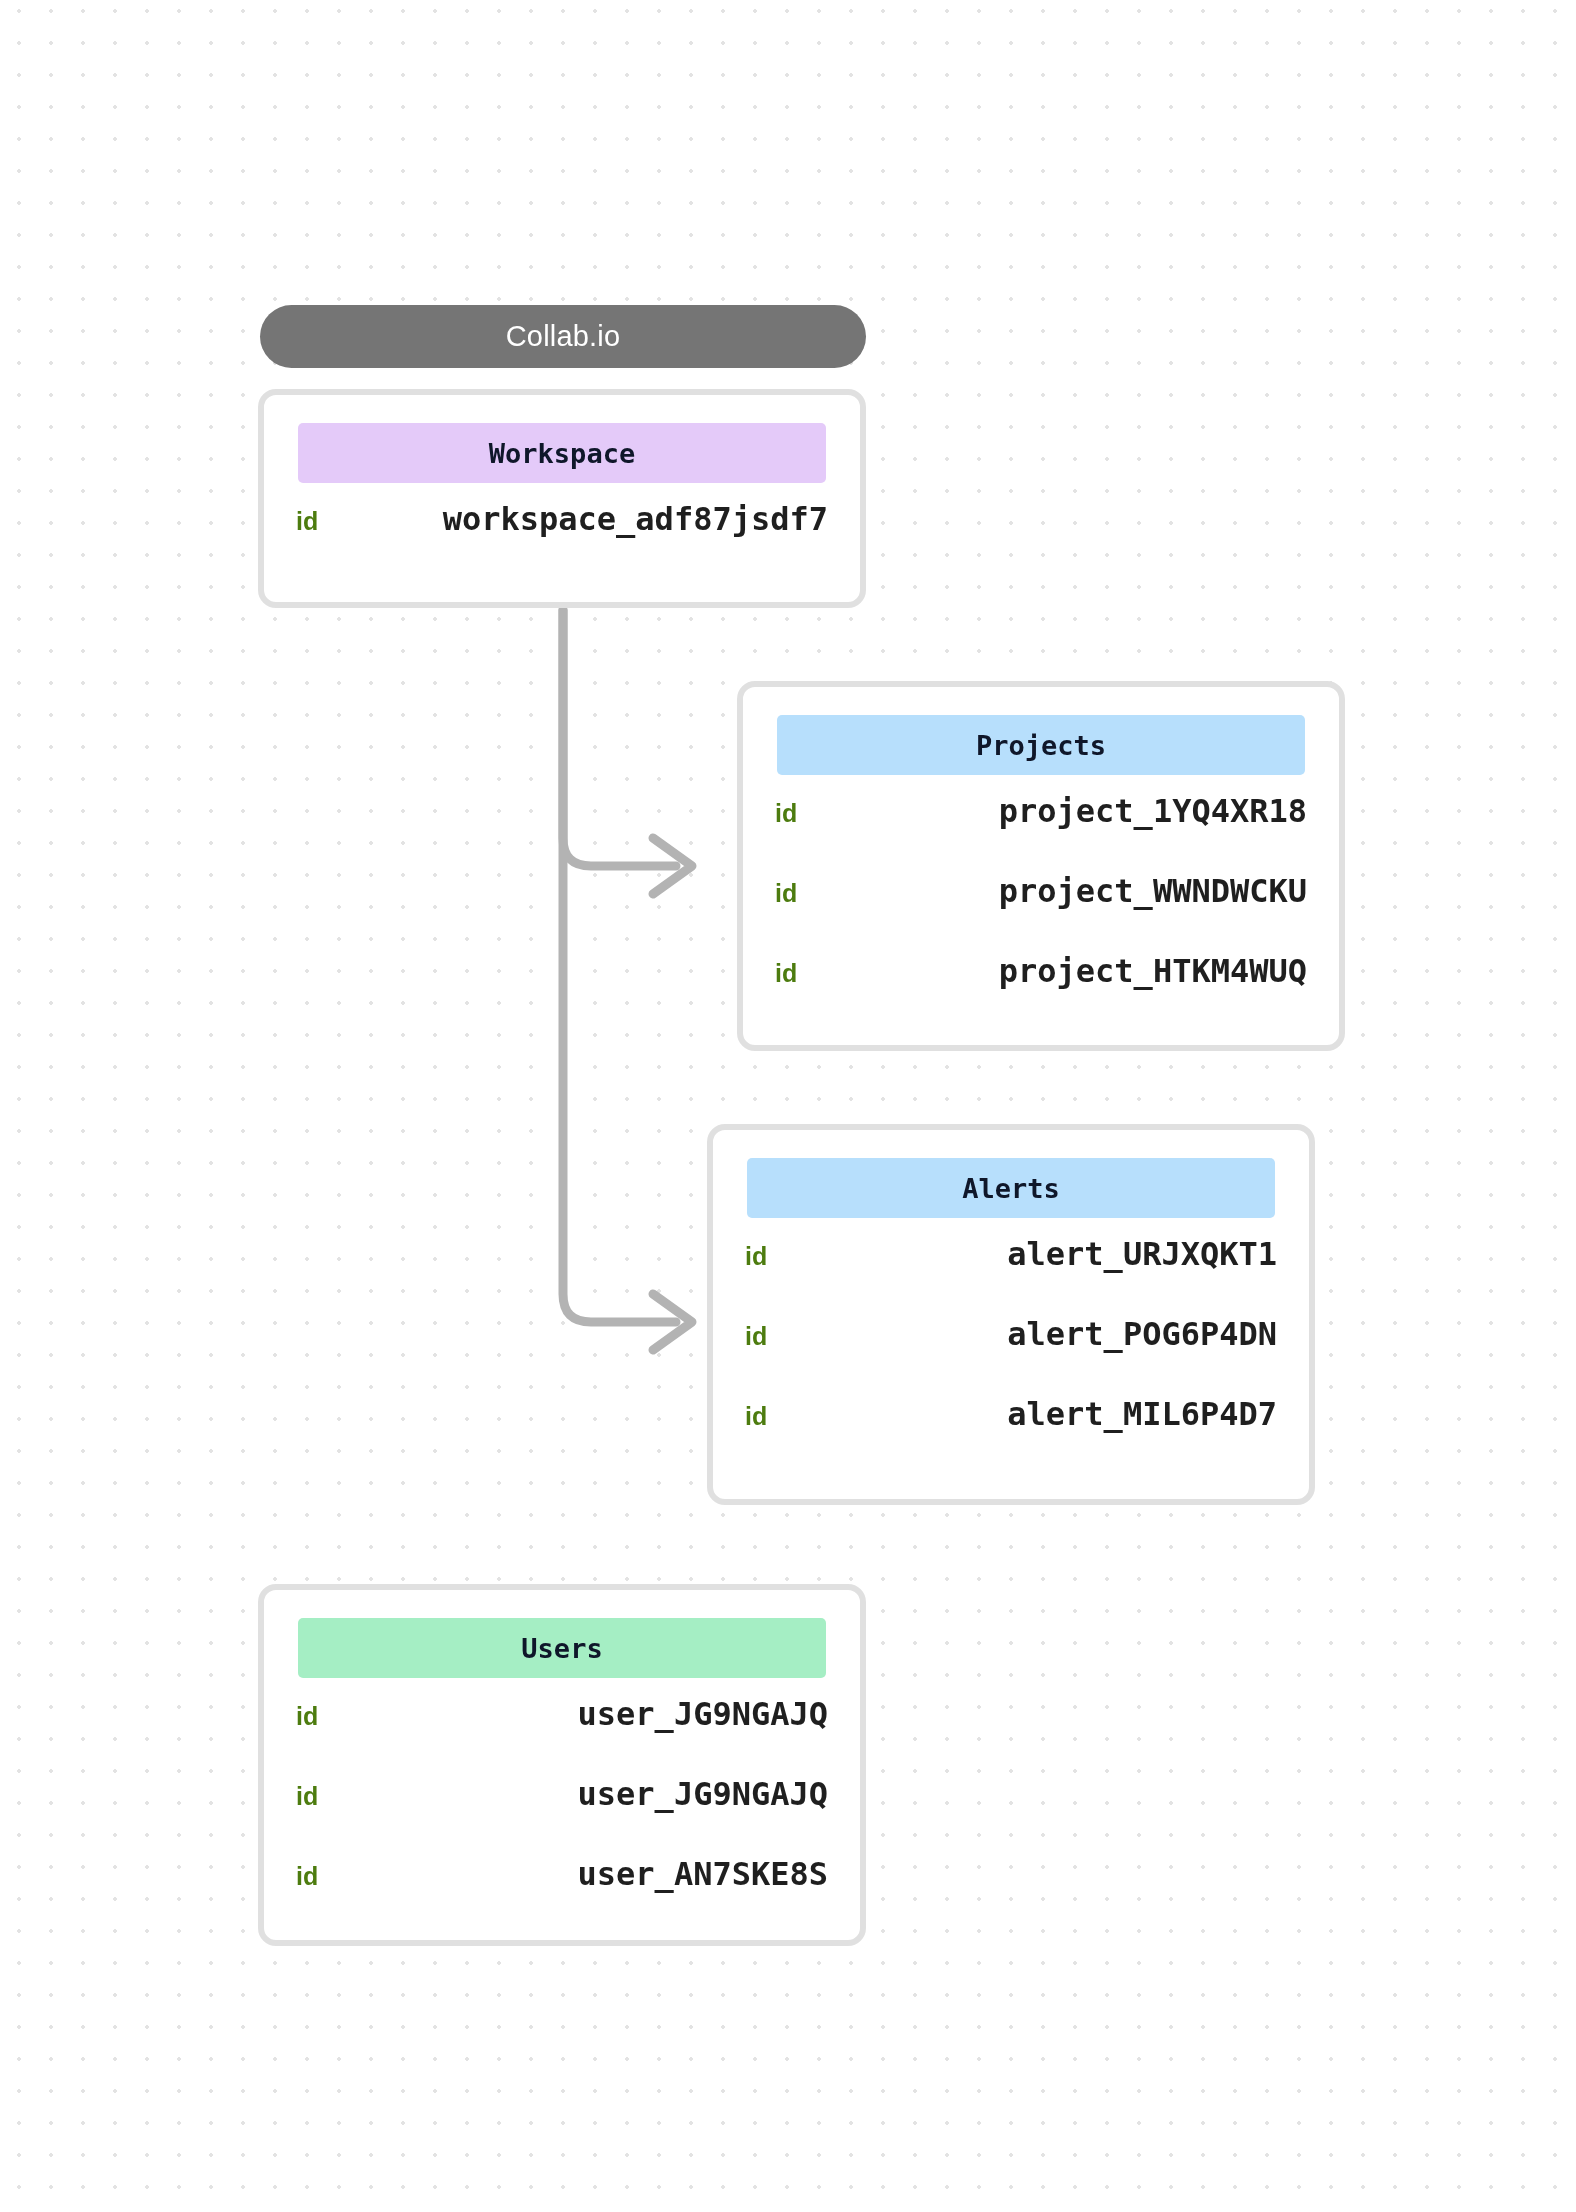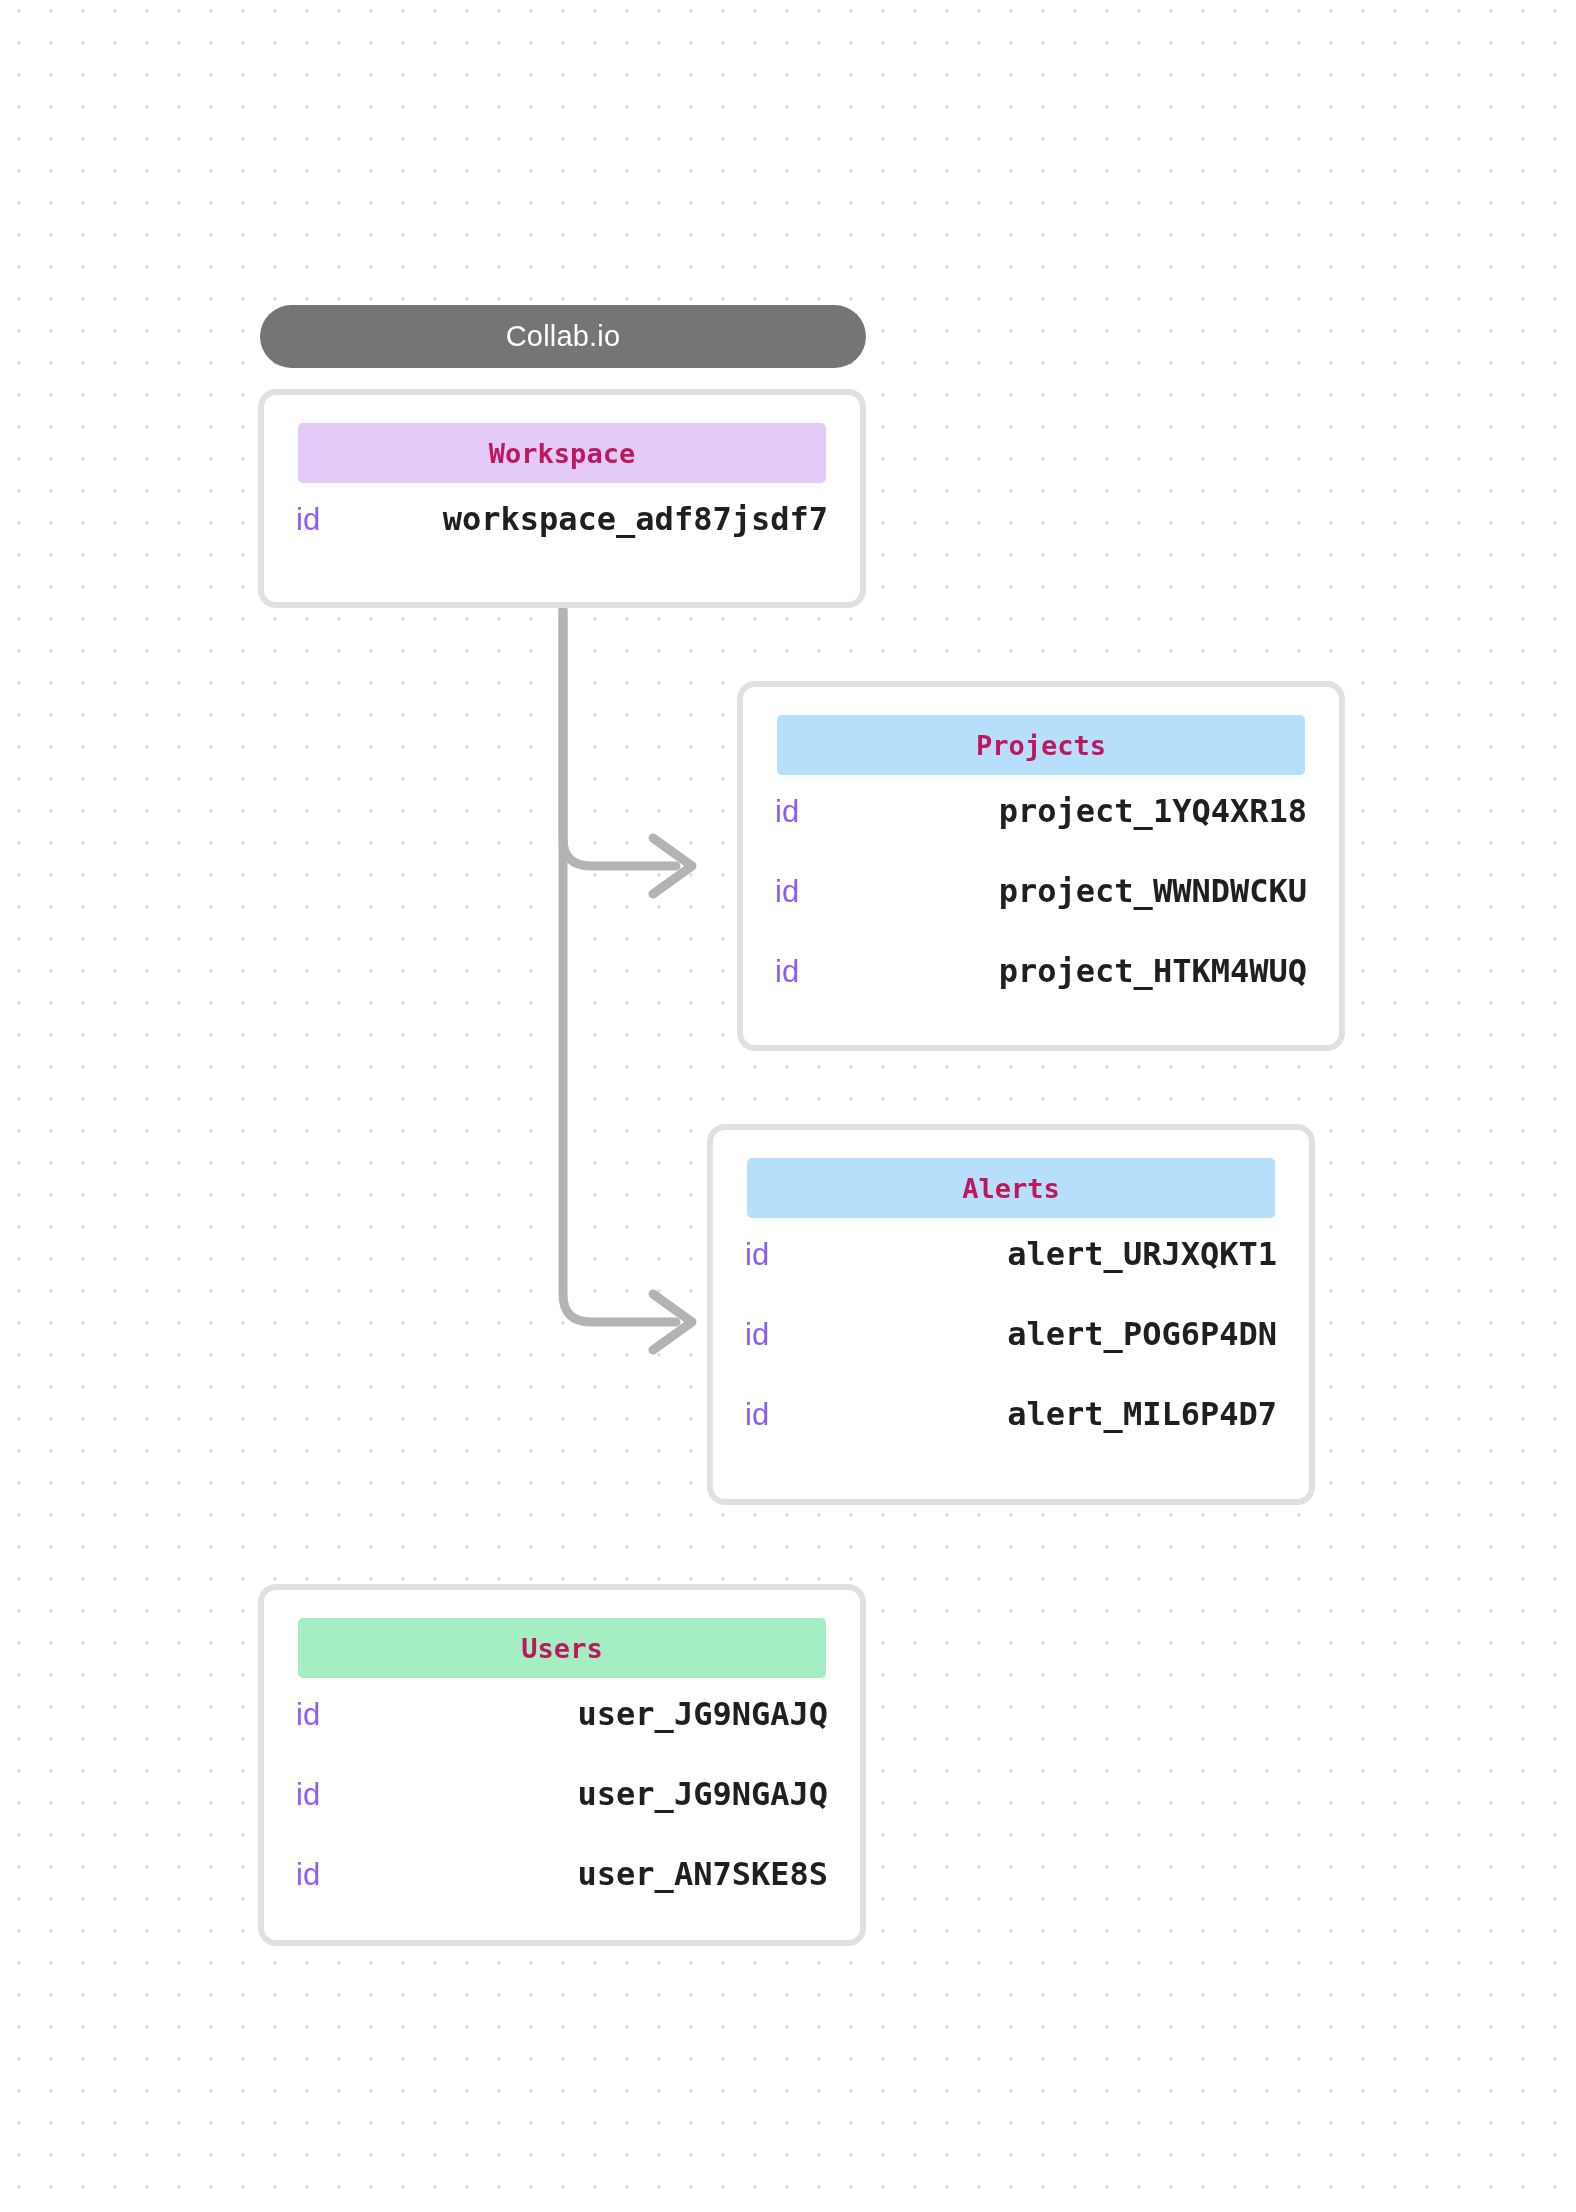--- a/index.html
+++ b/index.html
@@ -65,41 +65,41 @@
     height: 60px;
     border-radius: 5px;
     display: flex;
     align-items: center;
     justify-content: center;
   }
   .card-header .header-text {
     font-family: "DejaVu Sans Mono", "Liberation Mono", monospace;
     font-size: 27px;
     font-weight: 700;
-    color: #be185d;
+    color: #0f172a;
     letter-spacing: 0px;
     line-height: 1;
   }
   .card-rows {
     position: absolute;
     left: 32px;
     right: 32px;
     top: 108px;
   }
   .row {
     display: flex;
     align-items: baseline;
     justify-content: space-between;
     height: 80px;
   }
   .row .row-key {
     font-family: "Liberation Sans", sans-serif;
-    font-size: 31px;
-    color: #8b5cf6;
-    font-weight: 400;
+    font-size: 25px;
+    color: #4d7c0f;
+    font-weight: 700;
     line-height: 1;
     white-space: nowrap;
   }
   .row .row-val {
     font-family: "DejaVu Sans Mono", "Liberation Mono", monospace;
     font-size: 32px;
     font-weight: 700;
     color: #1f1f1f;
     line-height: 1;
     white-space: nowrap;

